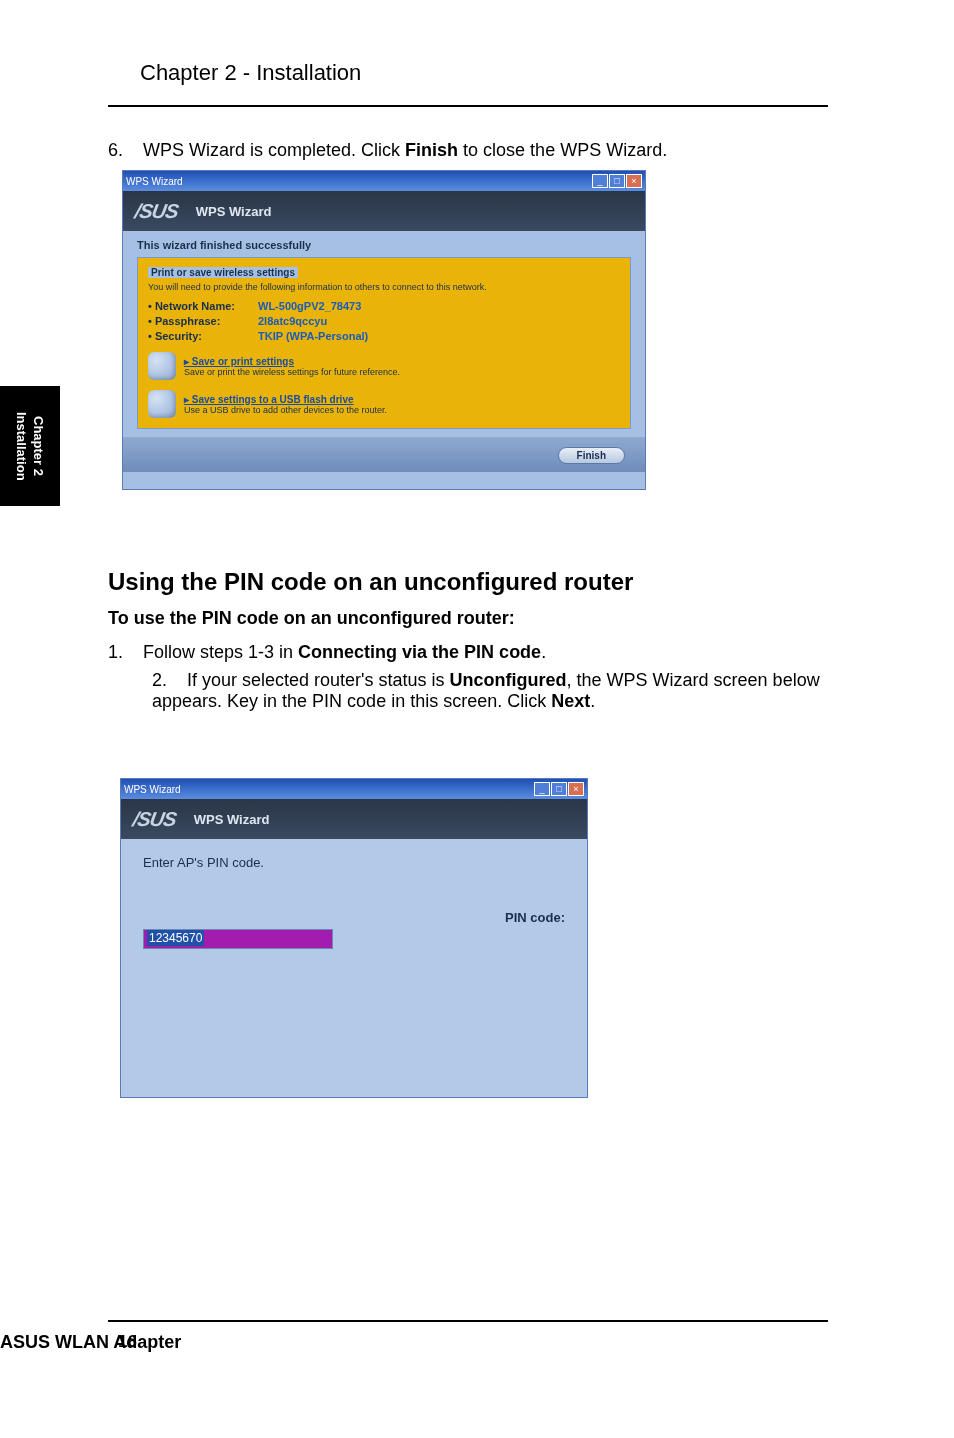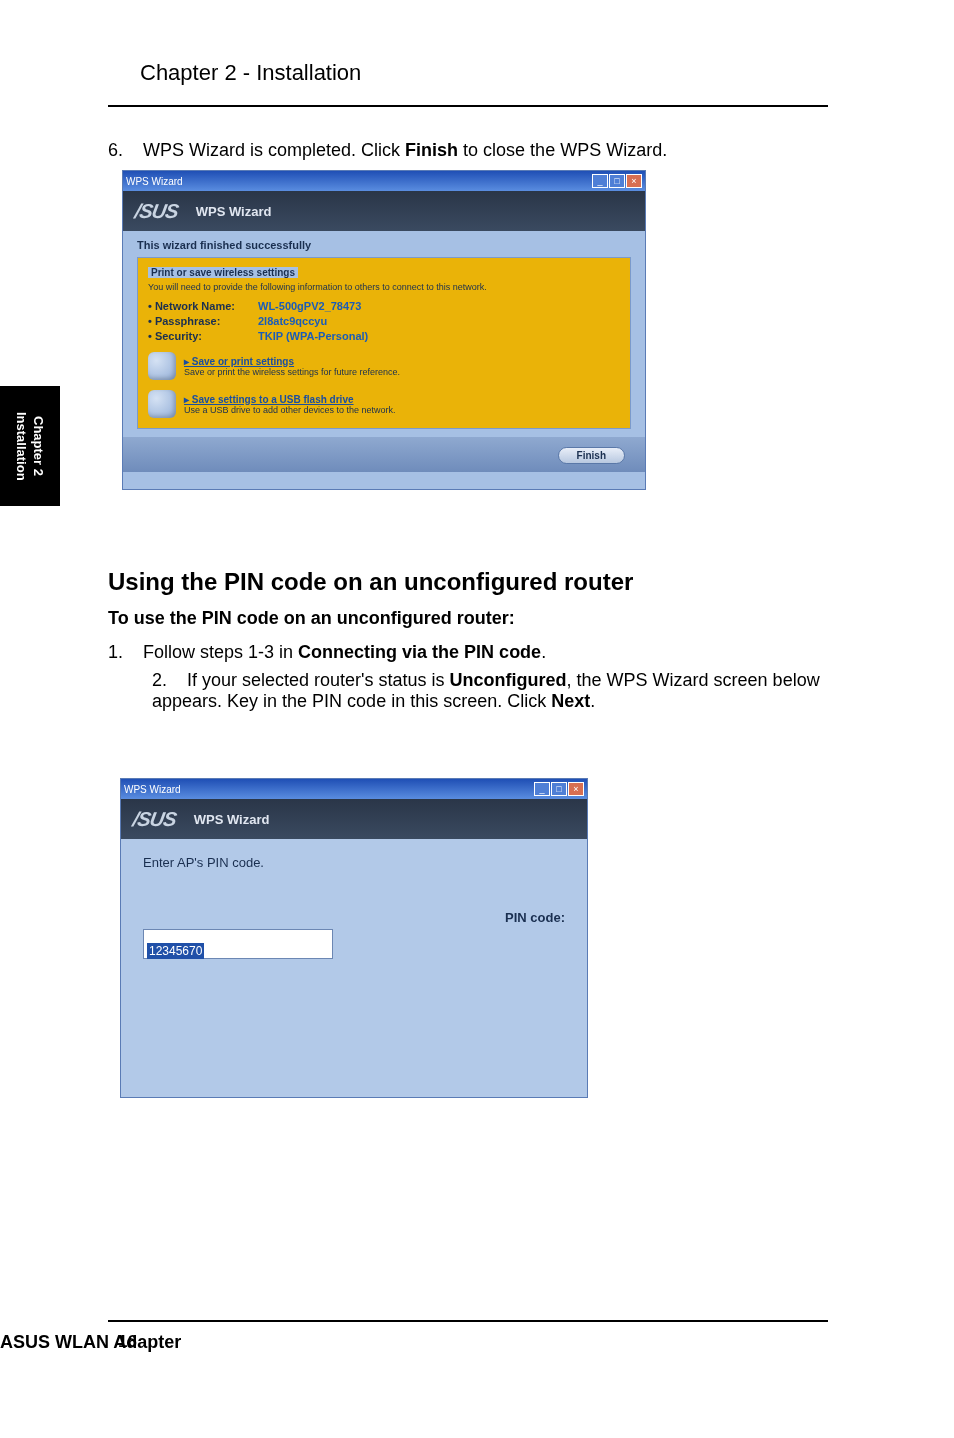--- a/index.html
+++ b/index.html
@@ -173,22 +173,22 @@
       padding: 16px 22px;
       background: #b2c9e8;
       height: 195px;
     }
     .enter-pin-label { color: #1a2f50; font-size: 13px; margin-bottom: 40px; }
     .pin-label { font-weight: bold; color: #1a2f50; font-size: 13px; margin-bottom: 4px; text-align: right; }
     .pin-input {
       width: 190px;
       height: 20px;
       border: 1px solid #6c87b3;
-      background: #ffffff;
-      padding: 14px 3px;
+      background: #a21caf;
+      padding: 1px 3px;
       font-size: 12px;
       color: #fff;
     }
     .pin-input-highlight {
       background: #2050a8;
       padding: 1px 2px;
     }
     .footer-line {
       position: absolute;
       top: 1320px;
@@ -263,21 +263,21 @@
         <div class="opt-icon"></div>
         <div class="opt-text">
           <div class="opt-link">▸ Save or print settings</div>
           <div class="opt-desc">Save or print the wireless settings for future reference.</div>
         </div>
       </div>
       <div class="opt-row">
         <div class="opt-icon"></div>
         <div class="opt-text">
           <div class="opt-link">▸ Save settings to a USB flash drive</div>
-          <div class="opt-desc">Use a USB drive to add other devices to the network.</div>
+          <div class="opt-desc">Use a USB drive to add other devices to the router.</div>
         </div>
       </div>
     </div>
   </div>
   <div class="btn-row">
     <button class="pill-btn">Finish</button>
   </div>
 </div>
 
 <div class="section-heading" style="top:568px;">Using the PIN code on an unconfigured router</div>

